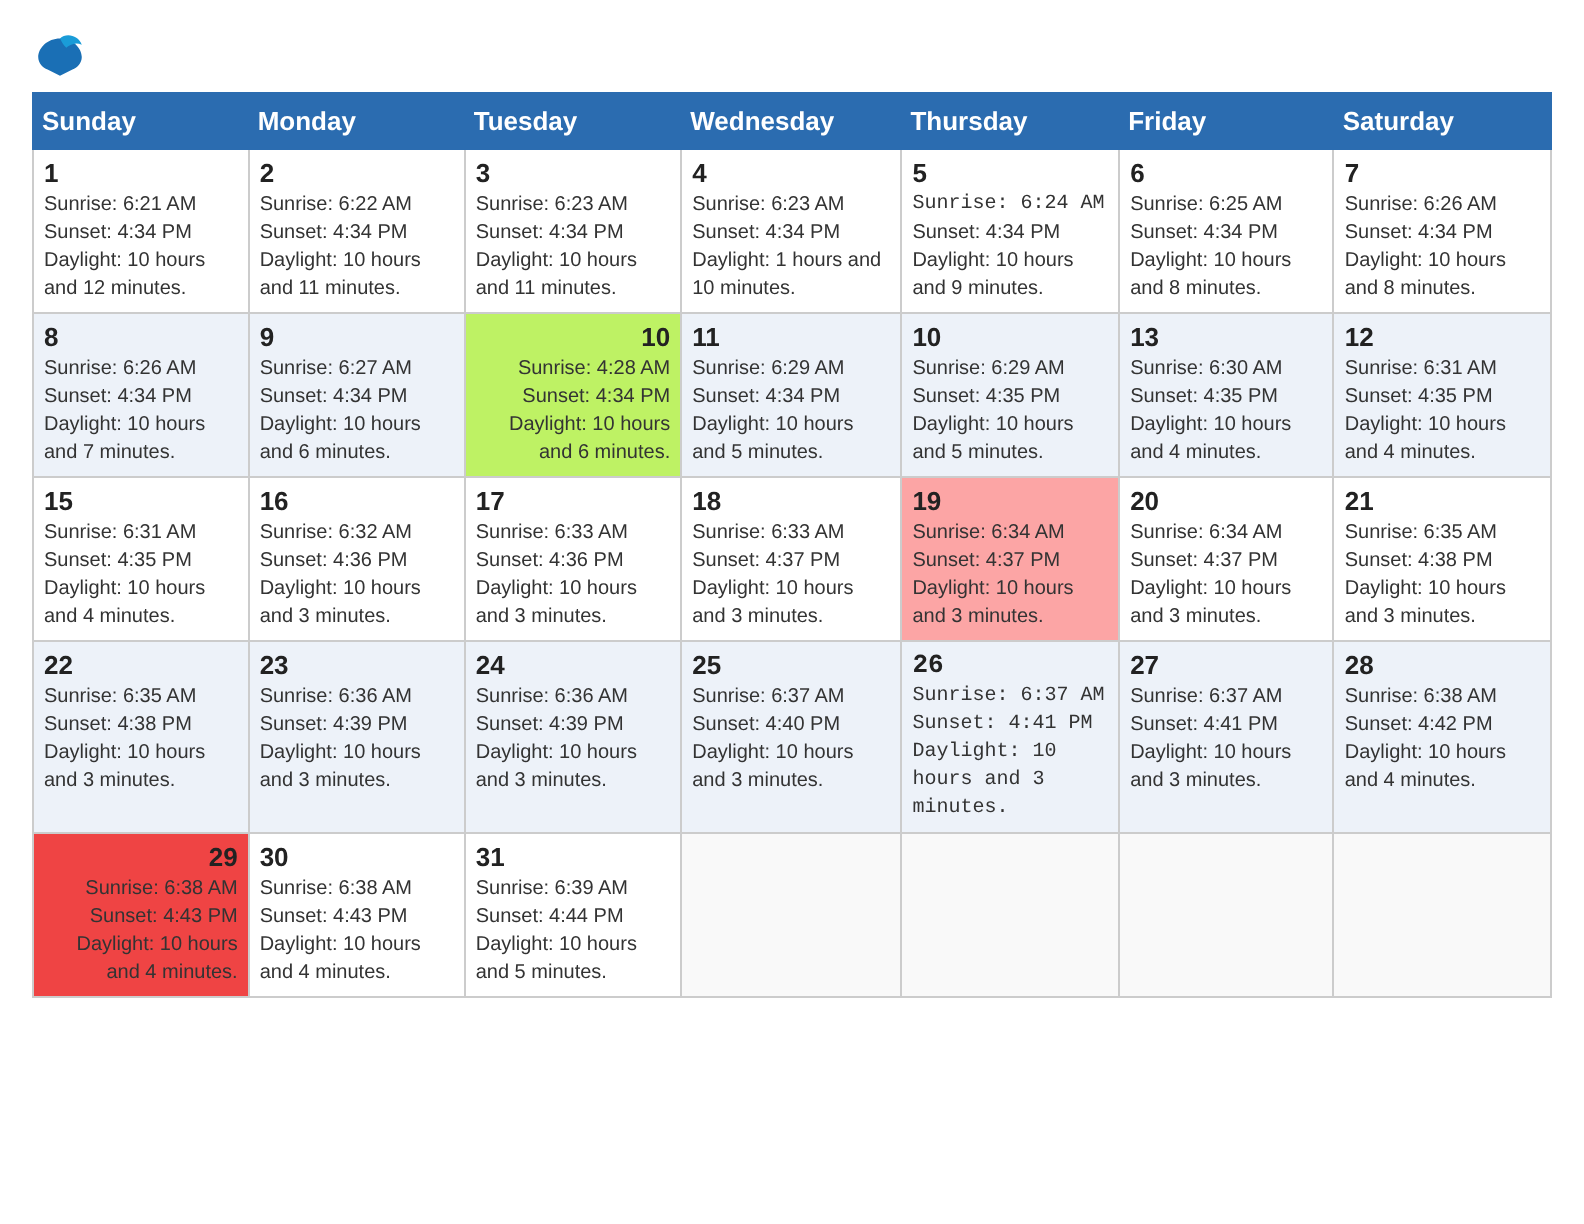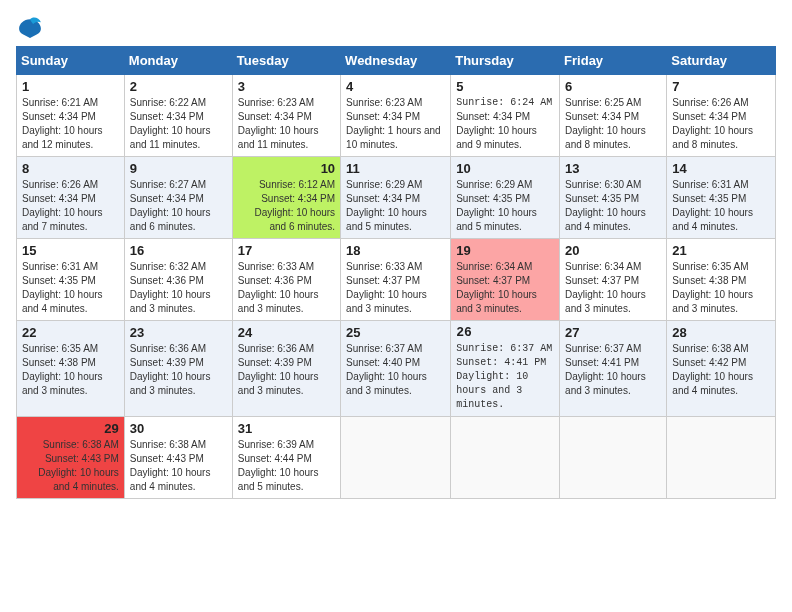--- a/index.html
+++ b/index.html
@@ -164,21 +164,21 @@
           <div style="line-height: 1.4;">Daylight: 10 hours and 7 minutes.</div>
         </td>
         <td style="background-color: rgb(237, 242, 249);">
           <span class="day-number">9</span>
           <div style="line-height: 1.4;">Sunrise: 6:27 AM</div>
           <div style="line-height: 1.4;">Sunset: 4:34 PM</div>
           <div style="line-height: 1.4;">Daylight: 10 hours and 6 minutes.</div>
         </td>
         <td style="background-color: #bef264; text-align: right;">
           <span class="day-number">10</span>
-          <div style="line-height: 1.4;">Sunrise: 6:12 AM</div>
+          <div style="line-height: 1.4;">Sunrise: 4:28 AM</div>
           <div style="line-height: 1.4;">Sunset: 4:34 PM</div>
           <div style="line-height: 1.4;">Daylight: 10 hours and 6 minutes.</div>
         </td>
         <td style="background-color: rgb(237, 242, 249);">
           <span class="day-number">11</span>
           <div style="line-height: 1.4;">Sunrise: 6:29 AM</div>
           <div style="line-height: 1.4;">Sunset: 4:34 PM</div>
           <div style="line-height: 1.4;">Daylight: 10 hours and 5 minutes.</div>
         </td>
         <td style="background-color: rgb(237, 242, 249);">
@@ -187,21 +187,21 @@
           <div style="line-height: 1.4;">Sunset: 4:35 PM</div>
           <div style="line-height: 1.4;">Daylight: 10 hours and 5 minutes.</div>
         </td>
         <td style="background-color: rgb(237, 242, 249);">
           <span class="day-number">13</span>
           <div style="line-height: 1.4;">Sunrise: 6:30 AM</div>
           <div style="line-height: 1.4;">Sunset: 4:35 PM</div>
           <div style="line-height: 1.4;">Daylight: 10 hours and 4 minutes.</div>
         </td>
         <td style="background-color: rgb(237, 242, 249);">
-          <span class="day-number">14</span>
+          <span class="day-number">12</span>
           <div style="line-height: 1.4;">Sunrise: 6:31 AM</div>
           <div style="line-height: 1.4;">Sunset: 4:35 PM</div>
           <div style="line-height: 1.4;">Daylight: 10 hours and 4 minutes.</div>
         </td>
       </tr>
       <tr>
         <td style="background-color: rgb(255, 255, 255);">
           <span class="day-number">15</span>
           <div style="line-height: 1.4;">Sunrise: 6:31 AM</div>
           <div style="line-height: 1.4;">Sunset: 4:35 PM</div>

